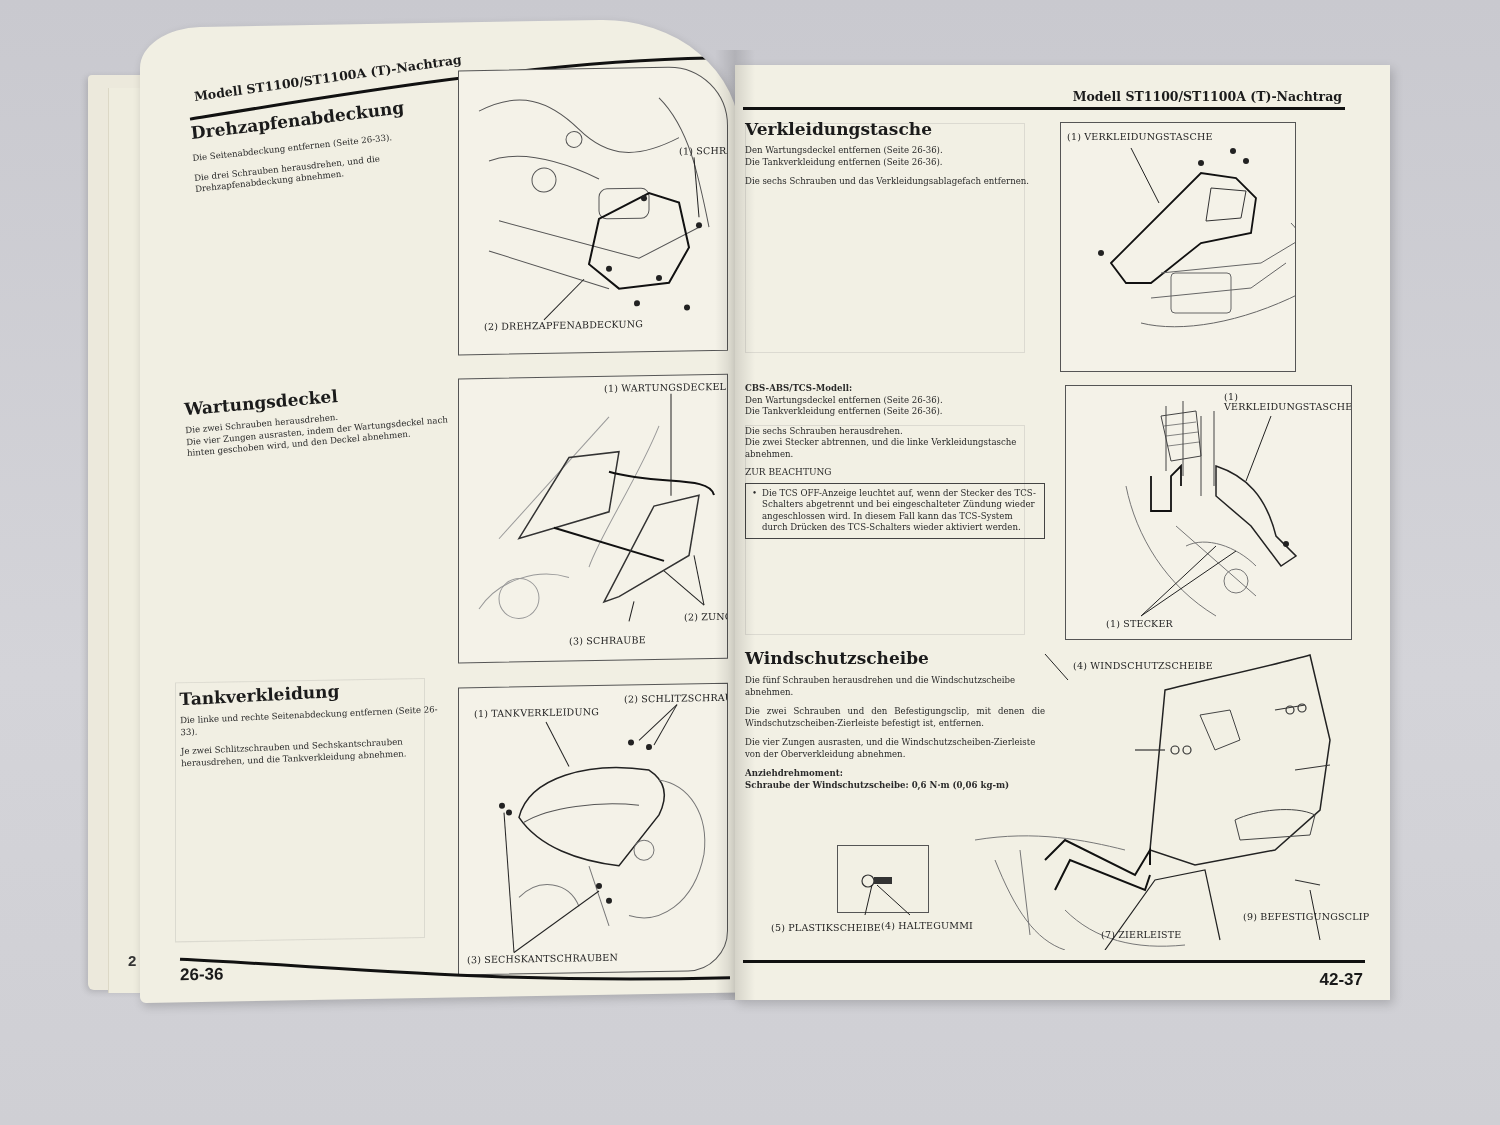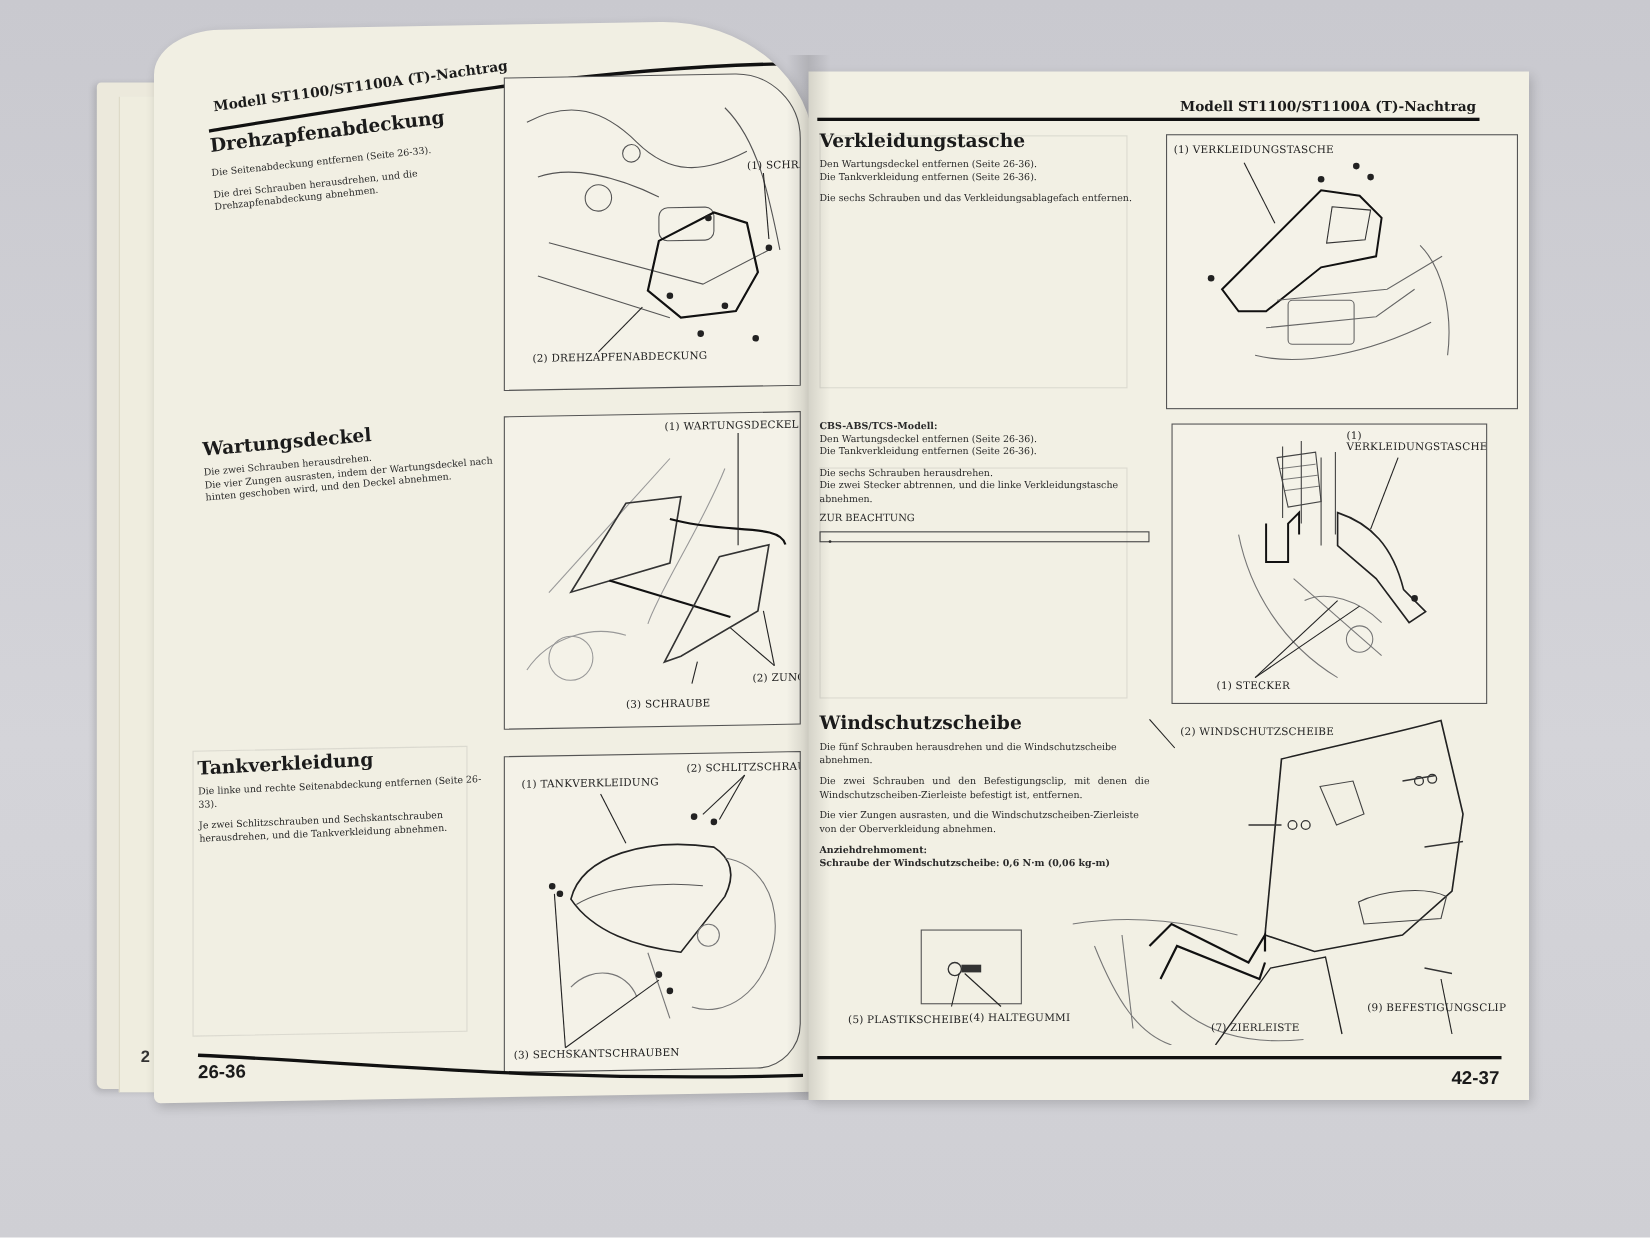--- a/index.html
+++ b/index.html
@@ -210,21 +210,21 @@
     <div class="ghost" style="left:10px;top:58px;width:280px;height:230px;"></div>
     <div class="ghost" style="left:10px;top:360px;width:280px;height:210px;"></div>
 
     <div class="h2" style="left:10px;top:54px;">Verkleidungstasche</div>
     <div class="para" style="left:10px;top:80px;width:300px;">
       <div>Den Wartungsdeckel entfernen (Seite 26-36).</div>
       <div style="margin-bottom:8px;">Die Tankverkleidung entfernen (Seite 26-36).</div>
       <div>Die sechs Schrauben und das Verkleidungsablagefach entfernen.</div>
     </div>
 
-    <div class="fig" style="left:325px;top:57px;width:320px;height:250px;">
+    <div class="fig" style="left:325px;top:57px;width:236px;height:250px;">
       <svg width="292" height="250">
         <path d="M50 140 C 90 100, 120 70, 140 50 L 175 55 L 195 75 L 190 110 L 140 120 L 90 160 L 65 160 Z" stroke="#111" stroke-width="1.8" fill="none"></path>
         <path d="M150 65 L 185 68 L 180 95 L 145 98 Z" stroke="#333" stroke-width="1" fill="none"></path>
         <g stroke="#666" stroke-width="1" fill="none">
           <path d="M100 150 L 200 140 L 250 110"></path>
           <path d="M90 175 L 190 165 L 225 140"></path>
           <path d="M80 200 C 120 210, 180 200, 240 170"></path>
           <rect x="110" y="150" width="60" height="40" rx="4"></rect>
           <path d="M230 100 C 250 120, 260 160, 255 200"></path>
         </g>
@@ -241,20 +241,21 @@
 
     <div class="para" style="left:10px;top:318px;width:300px;">
       <div class="bold">CBS-ABS/TCS-Modell:</div>
       <div>Den Wartungsdeckel entfernen (Seite 26-36).</div>
       <div style="margin-bottom:8px;">Die Tankverkleidung entfernen (Seite 26-36).</div>
       <div>Die sechs Schrauben herausdrehen.</div>
       <div style="margin-bottom:7px;">Die zwei Stecker abtrennen, und die linke Verkleidungstasche abnehmen.</div>
       <div style="font-size:9px;">ZUR BEACHTUNG</div>
       <div class="note-box">
         <span class="bullet">•</span>
+        <span>Die TCS OFF-Anzeige leuchtet auf, wenn der Stecker des TCS-Schalters abgetrennt und bei eingeschalteter Zündung wieder angeschlossen wird. In diesem Fall kann das TCS-System durch Drücken des TCS-Schalters wieder aktiviert werden.</span>
       </div>
     </div>
 
     <div class="fig" style="left:330px;top:320px;width:287px;height:255px;">
       <svg width="287" height="255">
         <path d="M95 30 L 130 25 L 135 70 L 105 75 Z" stroke="#444" stroke-width="1" fill="none"></path>
         <g stroke="#666" stroke-width="0.8">
           <line x1="98" y1="40" x2="130" y2="36"></line>
             <line x1="100" y1="50" x2="132" y2="46"></line>
             <line x1="102" y1="60" x2="133" y2="56"></line>
@@ -311,21 +312,21 @@
       <g stroke="#777" stroke-width="1" fill="none">
         <path d="M20 210 C 40 260, 60 290, 90 300"></path>
         <path d="M0 190 C 60 180, 110 190, 150 200"></path>
         <path d="M90 260 C 120 290, 160 300, 210 295"></path>
         <path d="M45 200 L 55 285"></path>
       </g>
       <path d="M130 300 L 180 230 L 230 220 L 245 290" stroke="#222" stroke-width="1.2" fill="none"></path>
       <path d="M70 4 L 93 30" stroke="#222" stroke-width="1"></path>
       <path d="M345 290 L 335 240" stroke="#222" stroke-width="1"></path>
     </svg>
-    <div class="fig-label" style="left:338px;top:595px;">(2) WINDSCHUTZSCHEIBE</div>
+    <div class="fig-label" style="left:338px;top:595px;">(4) WINDSCHUTZSCHEIBE</div>
     <div class="fig-label" style="left:508px;top:846px;">(9) BEFESTIGUNGSCLIP</div>
     <div class="fig-label" style="left:366px;top:864px;">(7) ZIERLEISTE</div>
 
     <div class="fig" style="left:102px;top:780px;width:92px;height:68px;background:transparent;">
       <svg width="92" height="68">
         <circle cx="30" cy="35" r="6" stroke="#333" stroke-width="1.2" fill="none"></circle>
         <rect x="36" y="31" width="18" height="7" fill="#333"></rect>
       </svg>
     </div>
     <svg style="position:absolute;left:100px;top:810px;" width="120" height="50">

